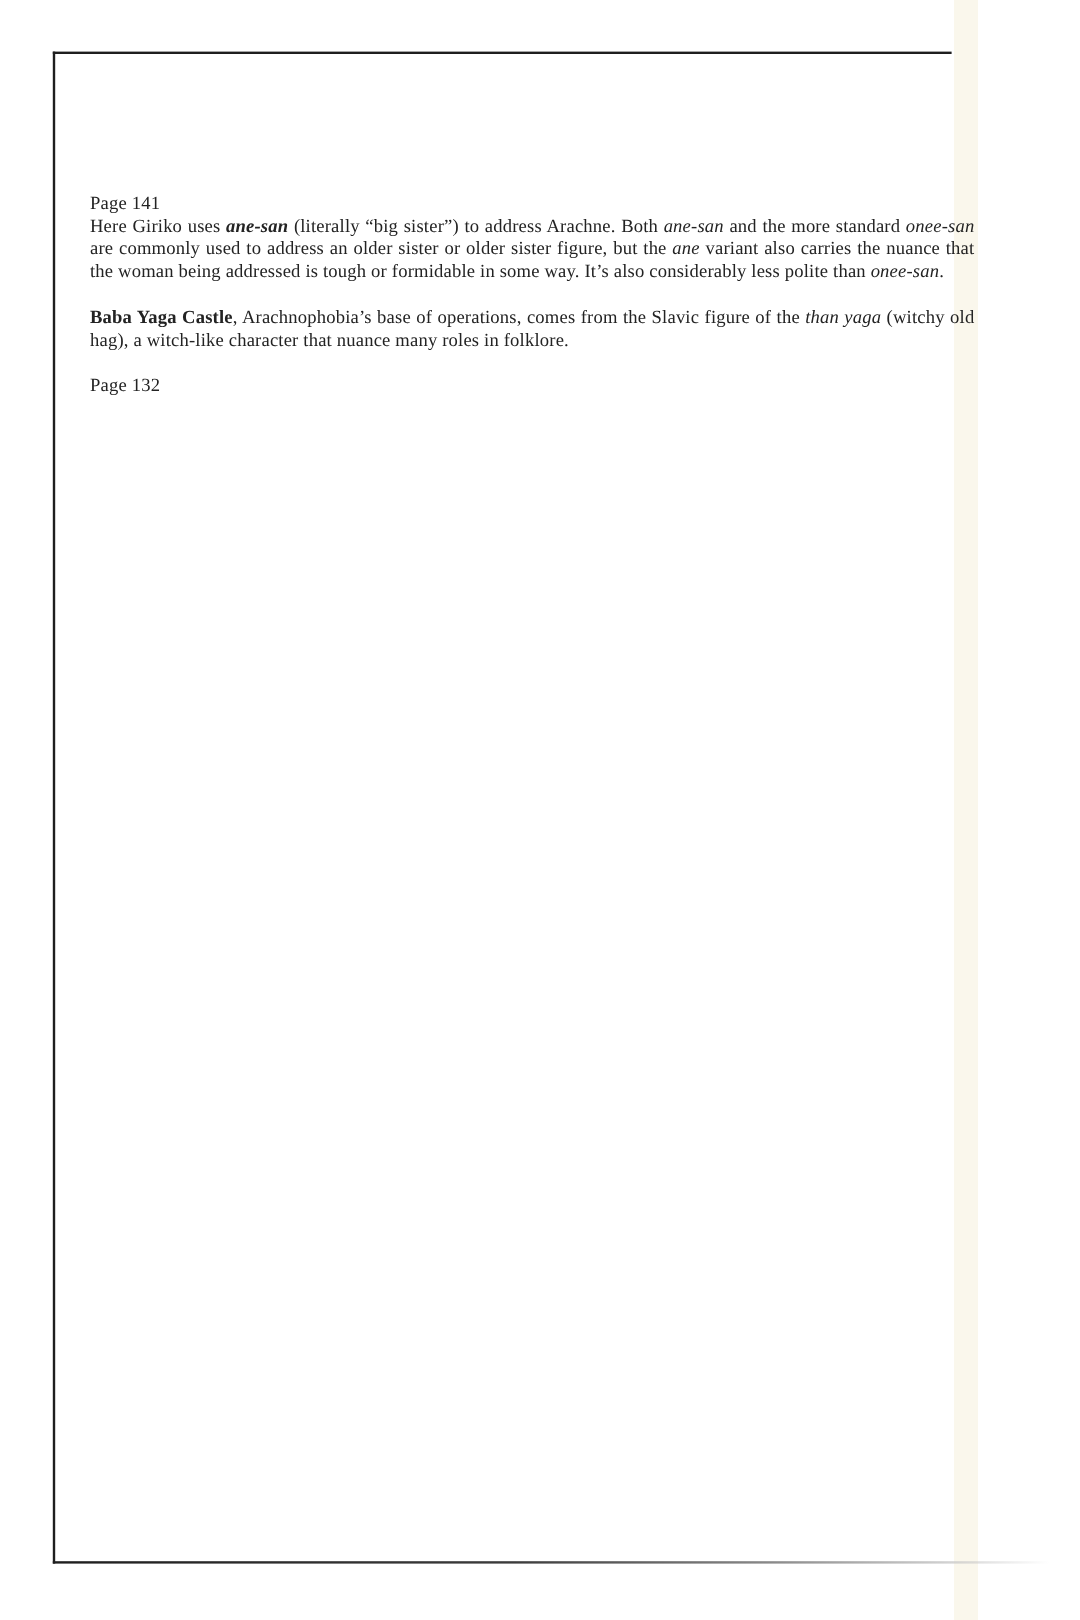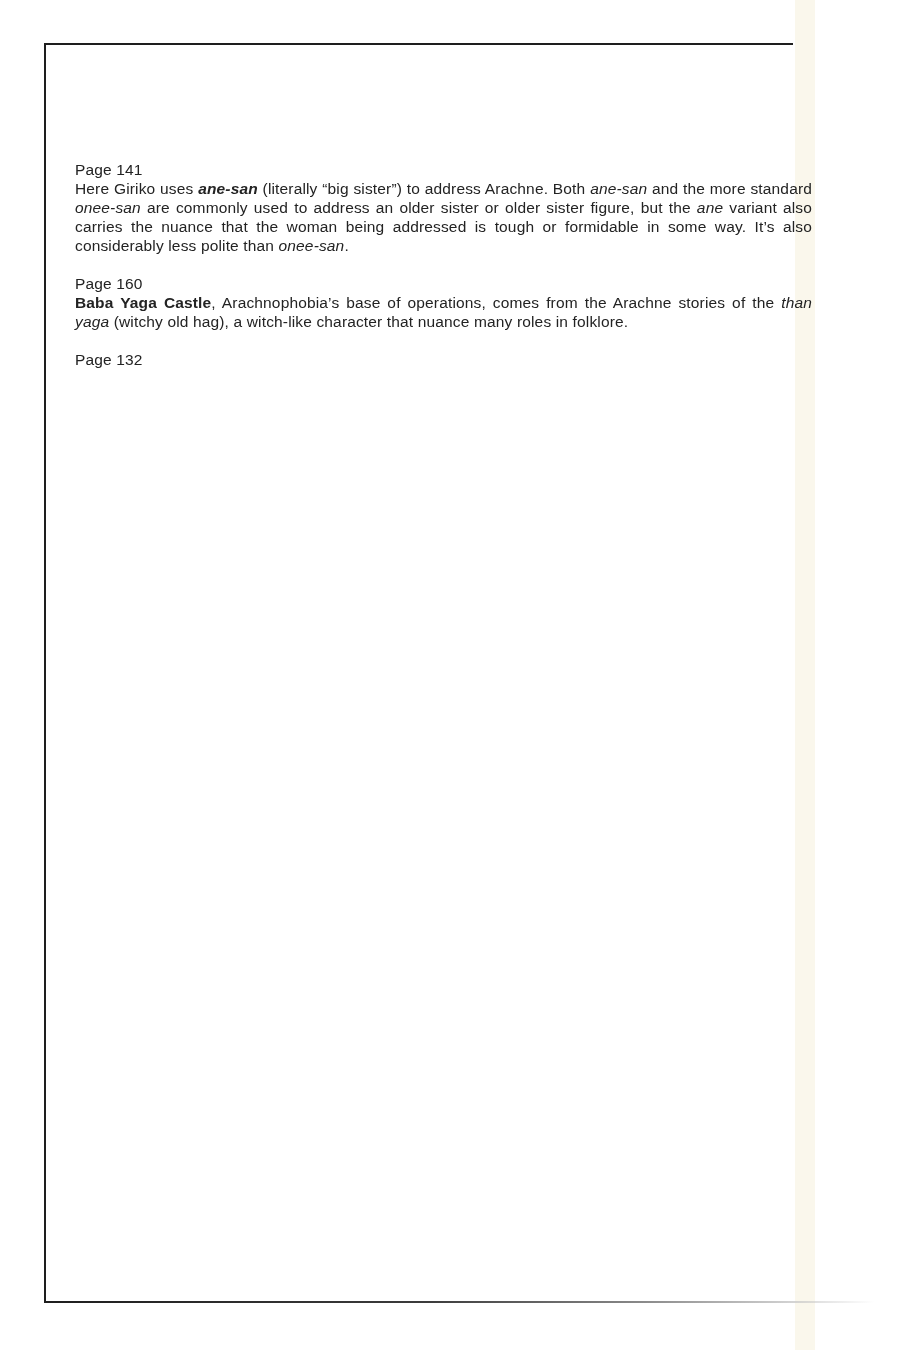--- a/index.html
+++ b/index.html
@@ -28,40 +28,39 @@
     position:absolute;left:44px;top:1301px;width:856px;height:2px;
     background:linear-gradient(to right, var(--border) 0%, #3c3c3c 45%, #8a8a8a 70%, #c8c8c8 85%, rgba(210,210,210,0) 97%);
   }
   .notes{
     position:absolute;left:75px;top:160px;width:737px;
     color:var(--ink);
     font-size:15.5px;
     line-height:19px;
     letter-spacing:0.15px;
   }
-  .note{margin:0 0 19px 0;}
+  .note{margin:0 0 19px 0;font-family:Liberation Serif, serif;}
   .note-heading{white-space:pre;}
   .note-body{margin:0;text-align:justify;}
   .seg-normal{font-weight:400;font-style:normal;}
   .seg-bold{font-weight:700;font-style:normal;}
   .seg-italic{font-weight:400;font-style:italic;}
   .seg-bold-italic{font-weight:700;font-style:italic;}
 </style>
 </head>
 <body>
 
 <div class="scan-band"></div>
 <div class="page-frame"></div>
 <div class="bottom-rule"></div>
 
 <div class="notes" id="notes-container">
     <div class="note">
       <div class="note-heading">Page 141</div>
       <p class="note-body"><span class="seg-normal">Here Giriko uses </span><span class="seg-bold-italic">ane-san</span><span class="seg-normal"> (literally “big sister”) to address Arachne. Both </span><span class="seg-italic">ane-san</span><span class="seg-normal"> and the more standard </span><span class="seg-italic">onee-san</span><span class="seg-normal"> are commonly used to address an older sister or older sister figure, but the </span><span class="seg-italic">ane</span><span class="seg-normal"> variant also carries the nuance that the woman being addressed is tough or formidable in some way. It’s also considerably less polite than </span><span class="seg-italic">onee-san</span><span class="seg-normal">.</span></p>
     </div>
     <div class="note">
-      <div class="note-heading">Page 160</div>
-      <p class="note-body"><span class="seg-bold">Baba Yaga Castle</span><span class="seg-normal">, Arachnophobia’s base of operations, comes from the Arachne stories of the </span><span class="seg-italic">than yaga</span><span class="seg-normal"> (witchy old hag), a witch-like character that nuance many roles in folklore.</span></p>
+      <p class="note-body"><span class="seg-bold">Baba Yaga Castle</span><span class="seg-normal">, Arachnophobia’s base of operations, comes from the Slavic figure of the </span><span class="seg-italic">than yaga</span><span class="seg-normal"> (witchy old hag), a witch-like character that nuance many roles in folklore.</span></p>
     </div>
     <div class="note">
       <div class="note-heading">Page 132</div>
     </div>
   </div>
 
 </body></html>

